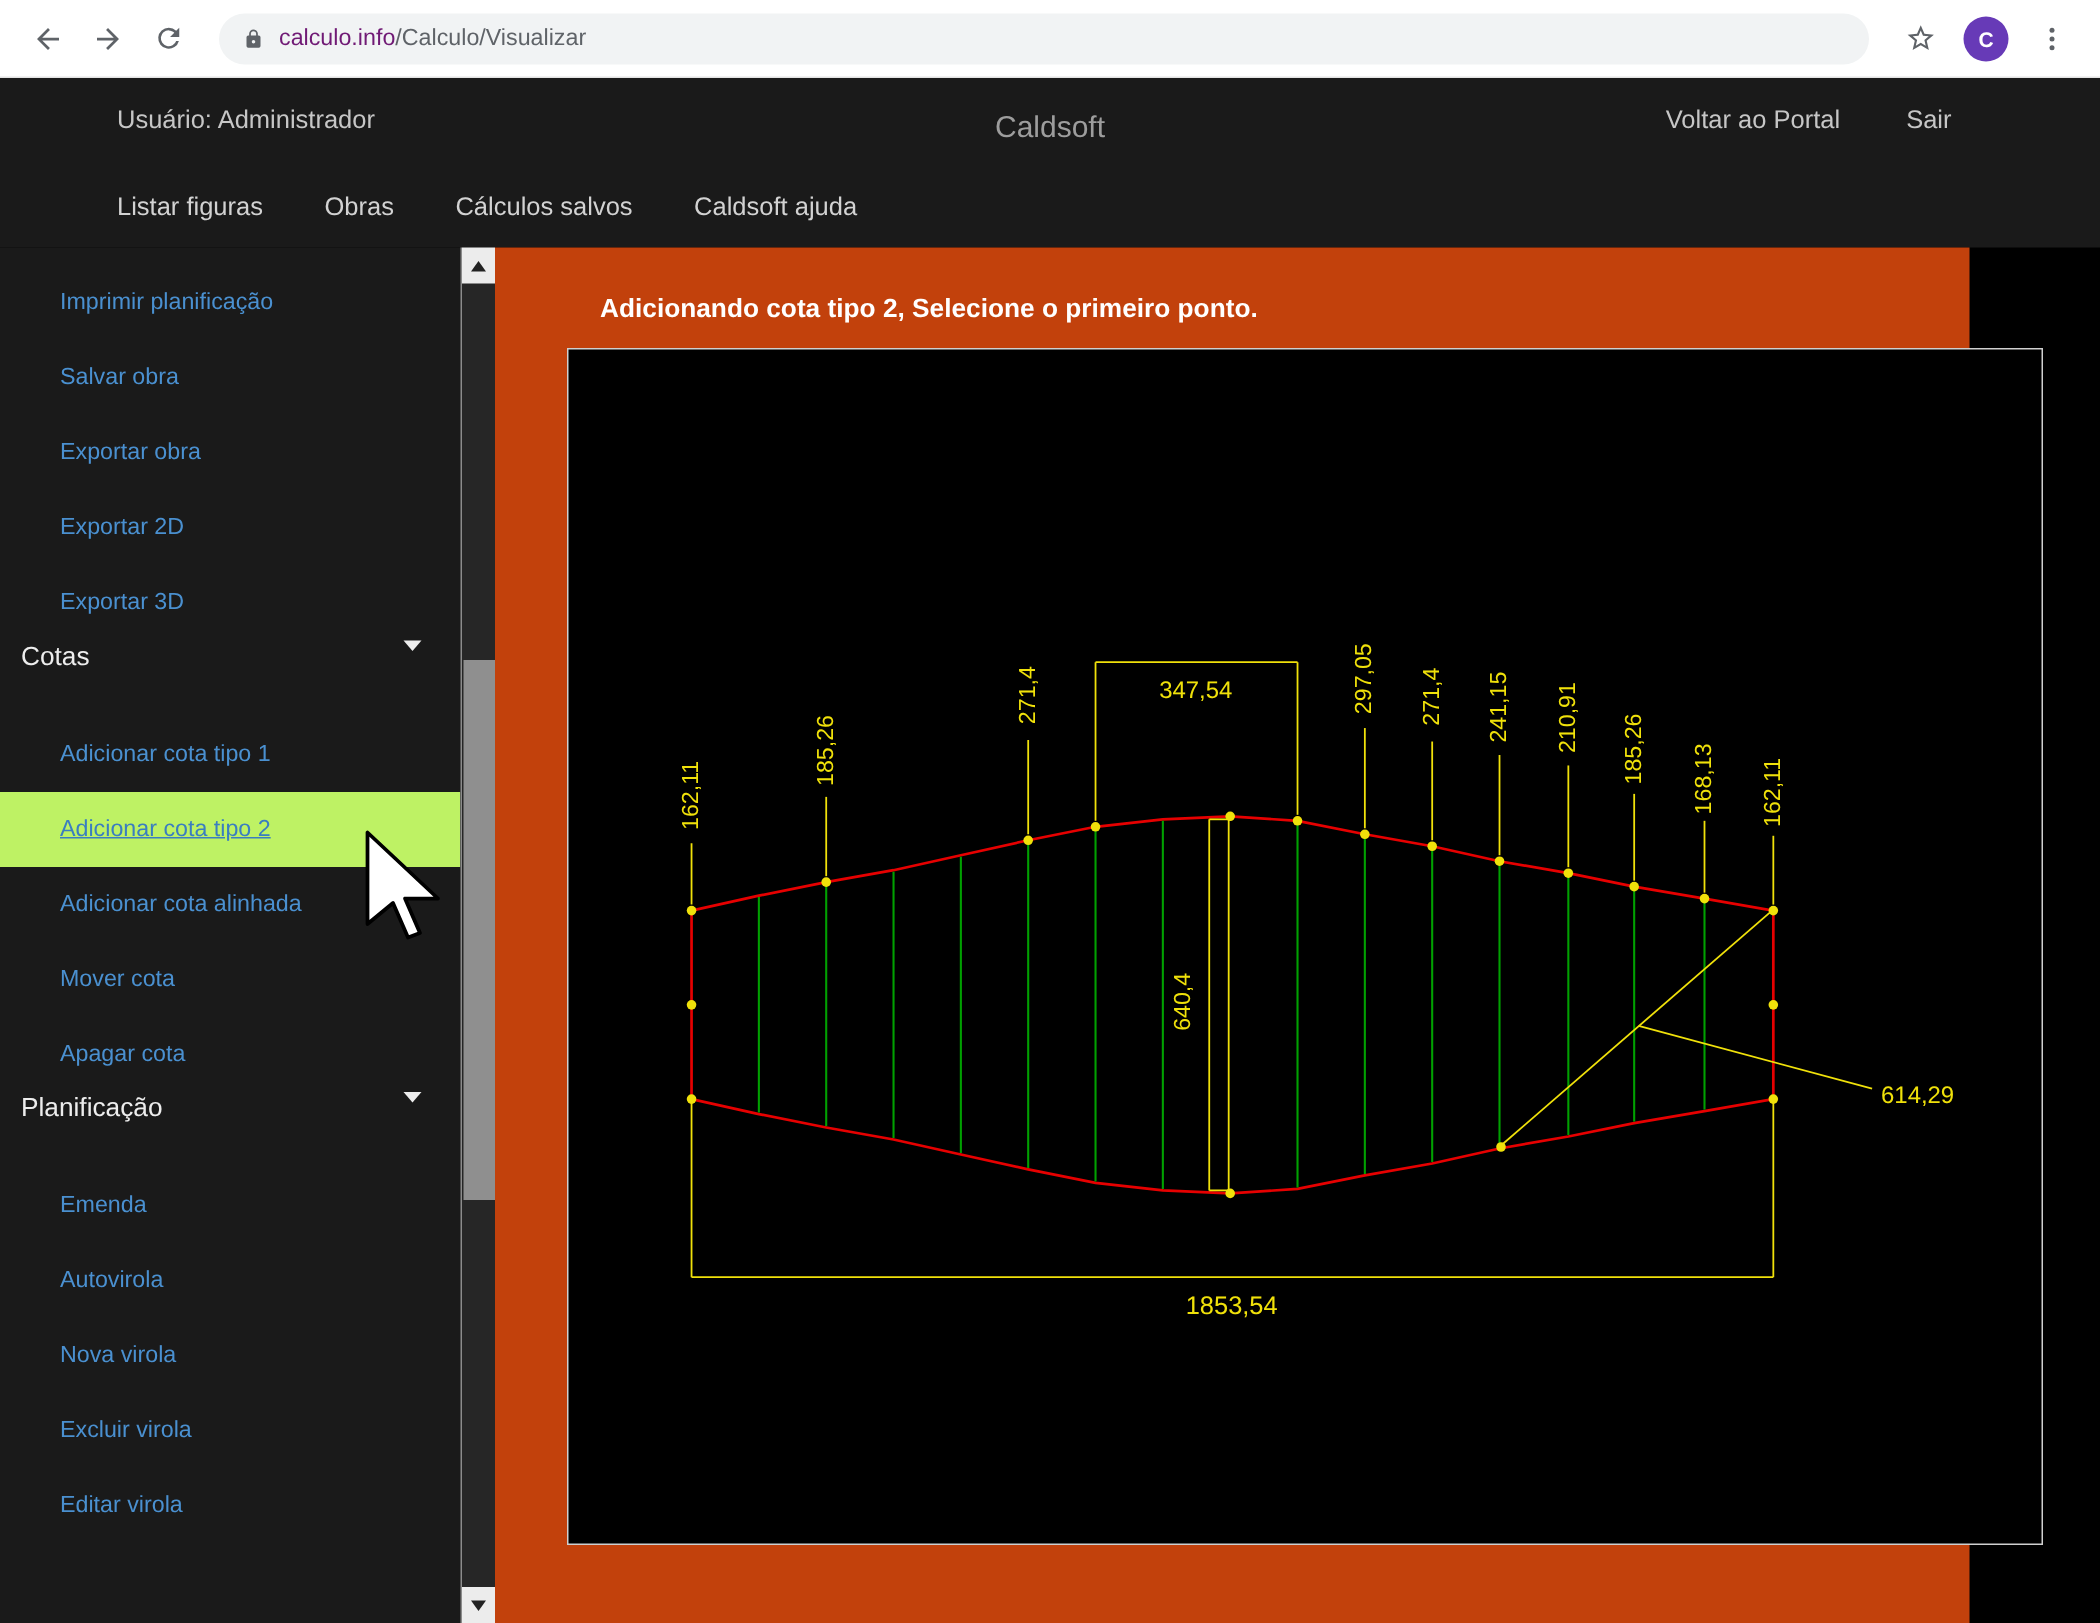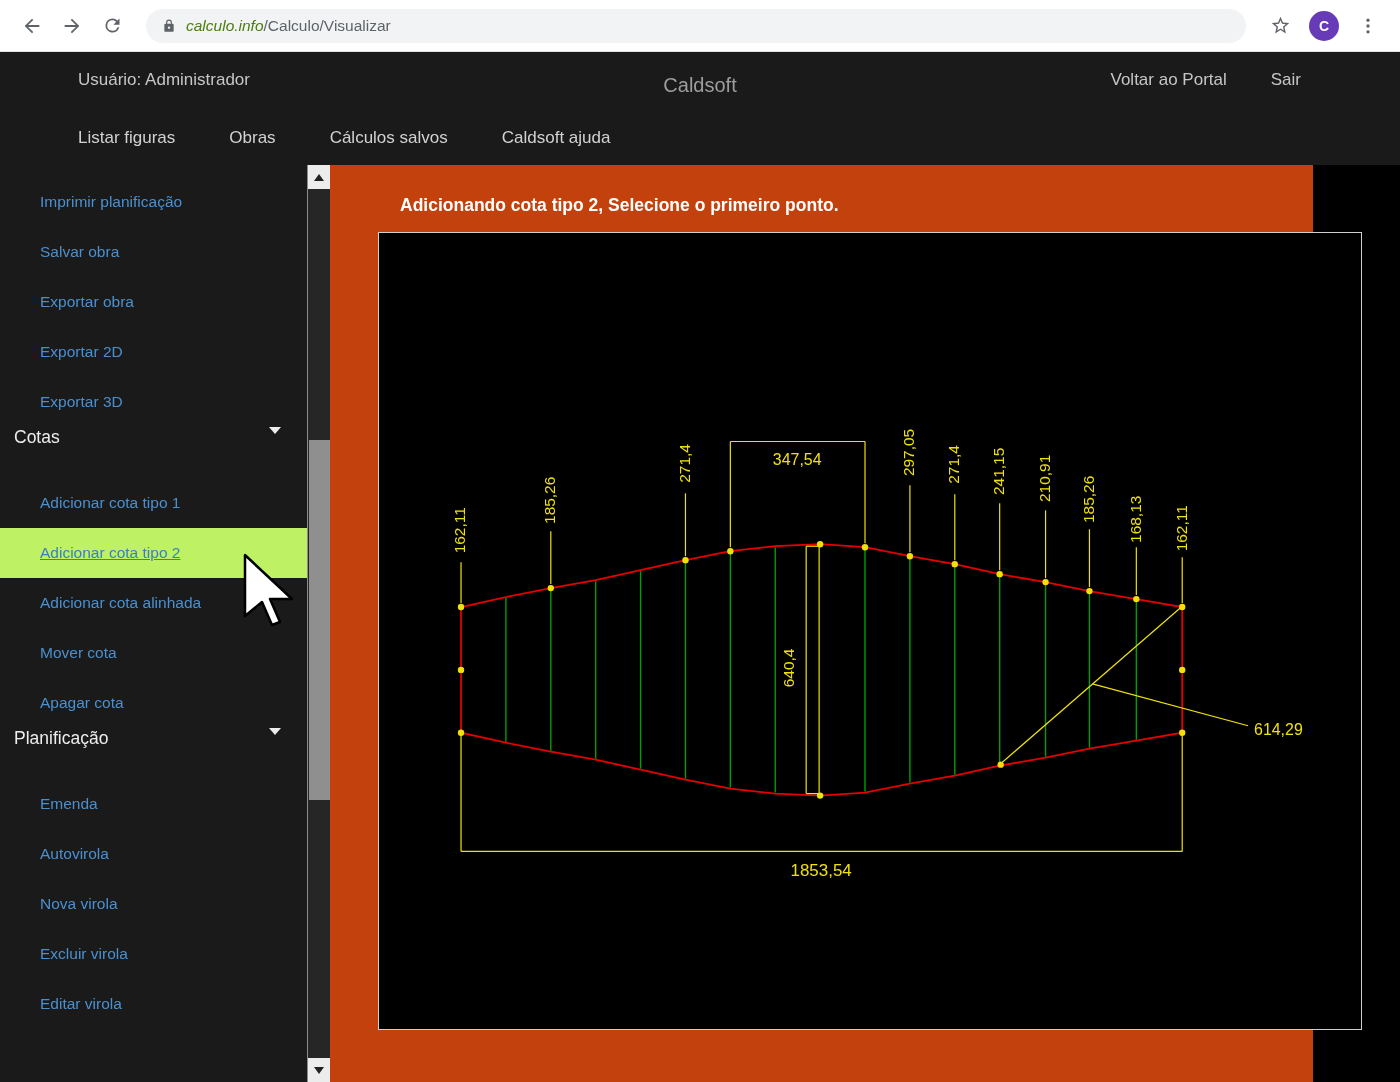--- a/index.html
+++ b/index.html
@@ -4,32 +4,32 @@
 <style>
   html,body{margin:0;padding:0;}
   body{width:1400px;height:1082px;position:relative;background:#000;font-family:"Liberation Sans",sans-serif;overflow:hidden;}
 
   
   .browser-bar{position:absolute;top:0;left:0;width:1400px;height:52px;background:#fff;border-bottom:1px solid #e3e3e3;display:flex;align-items:center;padding:0 12px;box-sizing:border-box;z-index:10;}
   .bicon{width:26px;height:26px;display:flex;align-items:center;justify-content:center;margin:0 7px;cursor:pointer;}
   .bicon svg{fill:#5f6368;}
   .addr{flex:1;height:34px;background:#f1f3f4;border-radius:17px;margin:0 14px;display:flex;align-items:center;padding:0 16px;box-sizing:border-box;}
   .addr .lock{margin-right:10px;display:flex;}
-  .addr .host{color:#4d7c0f;font-size:15.5px;font-style:italic;}
+  .addr .host{color:#701a75;font-size:15.5px;}
   .addr .path{color:#5f6368;font-size:15.5px;}
   .avatar{width:30px;height:30px;border-radius:50%;background:#673ab7;color:#fff;font-size:14px;font-weight:bold;display:flex;align-items:center;justify-content:center;margin:0 9px;cursor:pointer;}
 
   
   .app-header{position:absolute;top:52px;left:0;width:1400px;height:113px;background:#1a1a1a;}
   .hrow1{position:relative;height:59px;}
   .user-label{position:absolute;left:78px;top:18px;color:#c6c6c6;font-size:17px;}
   .brand{position:absolute;left:0;right:0;top:22px;text-align:center;color:#9d9d9d;font-size:20px;}
   .hlinks{position:absolute;right:99px;top:18px;display:flex;gap:44px;color:#c6c6c6;font-size:17px;}
   .hlink{cursor:pointer;}
-  .hrow2{display:flex;align-items:center;height:54px;padding-left:78px;gap:54px;color:#d2d2d2;font-size:17px;}
+  .hrow2{display:flex;align-items:center;height:54px;padding-left:78px;gap:41px;color:#d2d2d2;font-size:17px;}
 
   
   .content{position:absolute;top:165px;left:0;width:1400px;height:917px;}
   .sidebar{position:absolute;left:0;top:0;width:307px;height:917px;background:#1a1a1a;padding-top:12px;box-sizing:border-box;overflow:hidden;}
   .sb-link{height:50px;display:flex;align-items:center;padding-left:40px;color:#4a90d0;font-size:15.5px;cursor:pointer;white-space:nowrap;}
   .sb-link.active{background:#bef264;text-decoration:underline;color:#3a7ec0;}
   .sb-section{height:51px;display:flex;align-items:flex-start;justify-content:space-between;padding:0 26px 0 14px;color:#ededed;font-size:17.5px;cursor:pointer;}
   .caret{width:0;height:0;border-left:6px solid transparent;border-right:6px solid transparent;border-top:7px solid #ededed;}
 
   .scroll-col{position:absolute;left:307px;top:0;width:23px;height:917px;background:#262626;border-left:1px solid #8b8b8b;box-sizing:border-box;}

